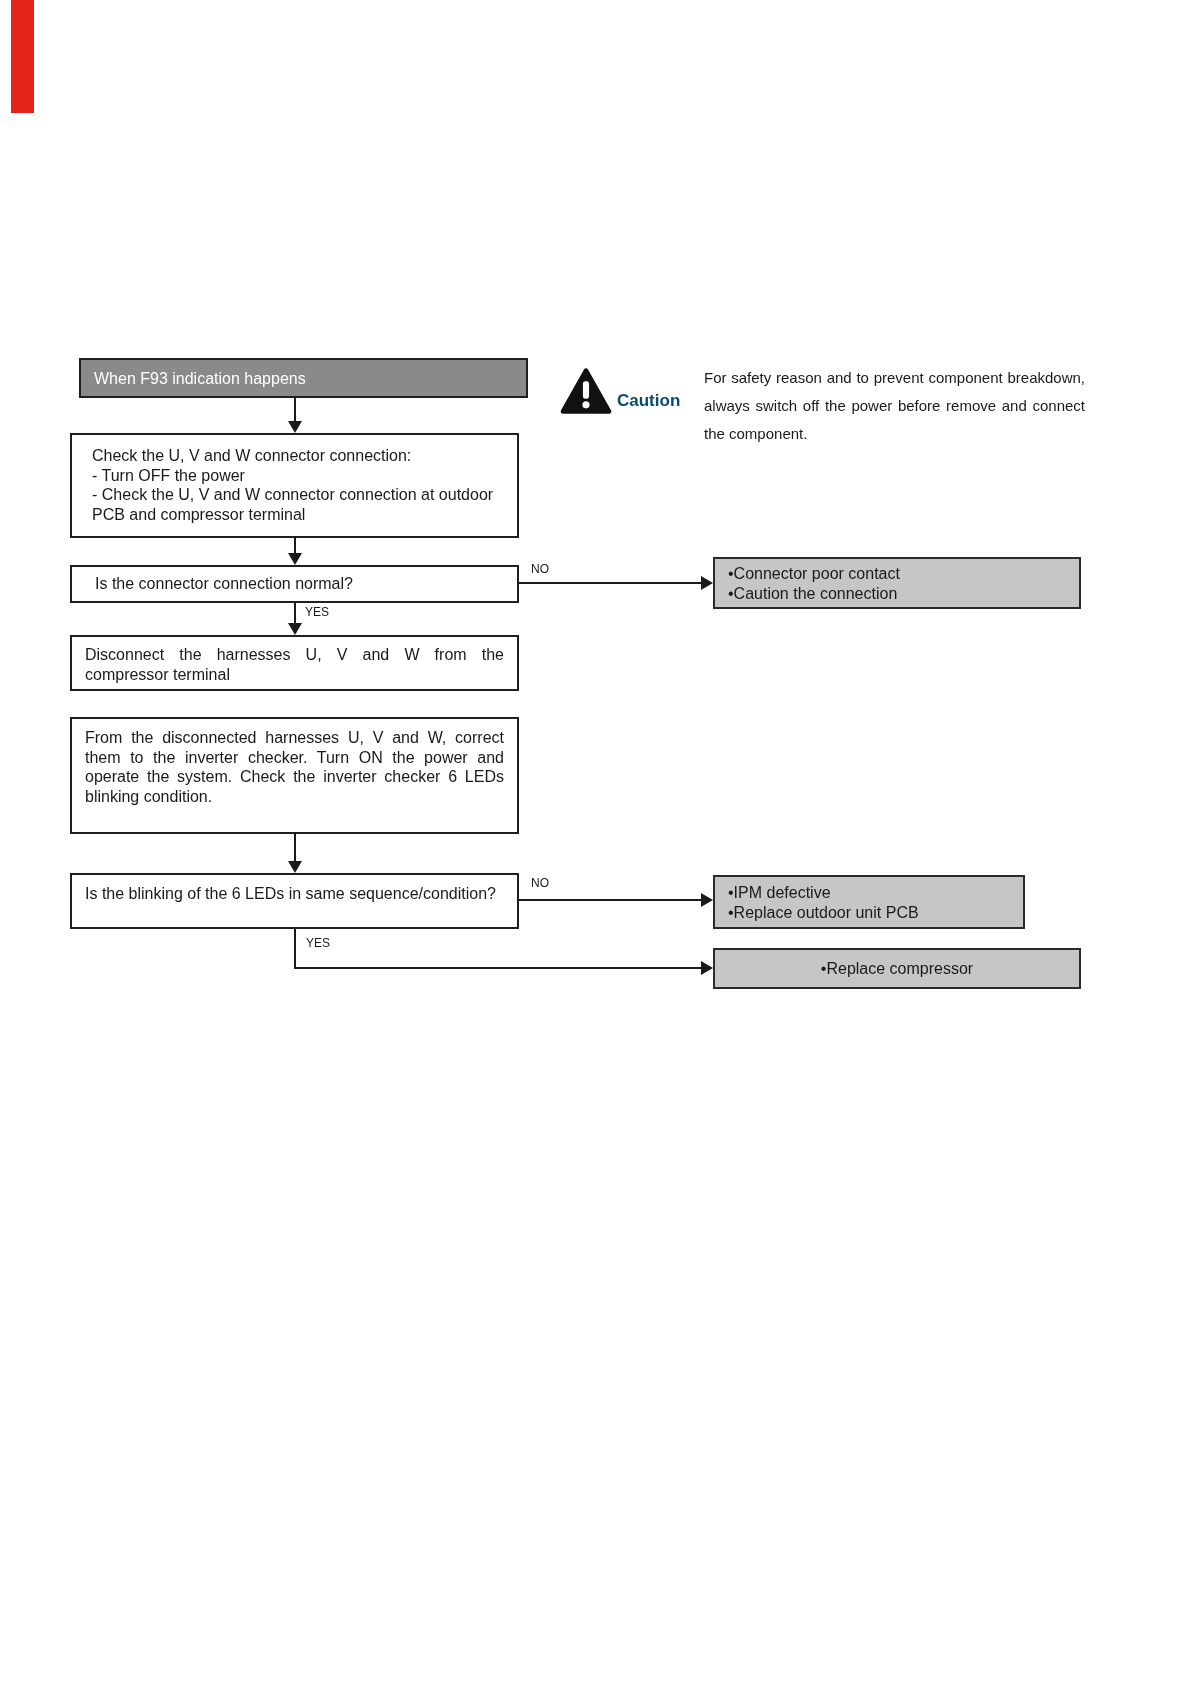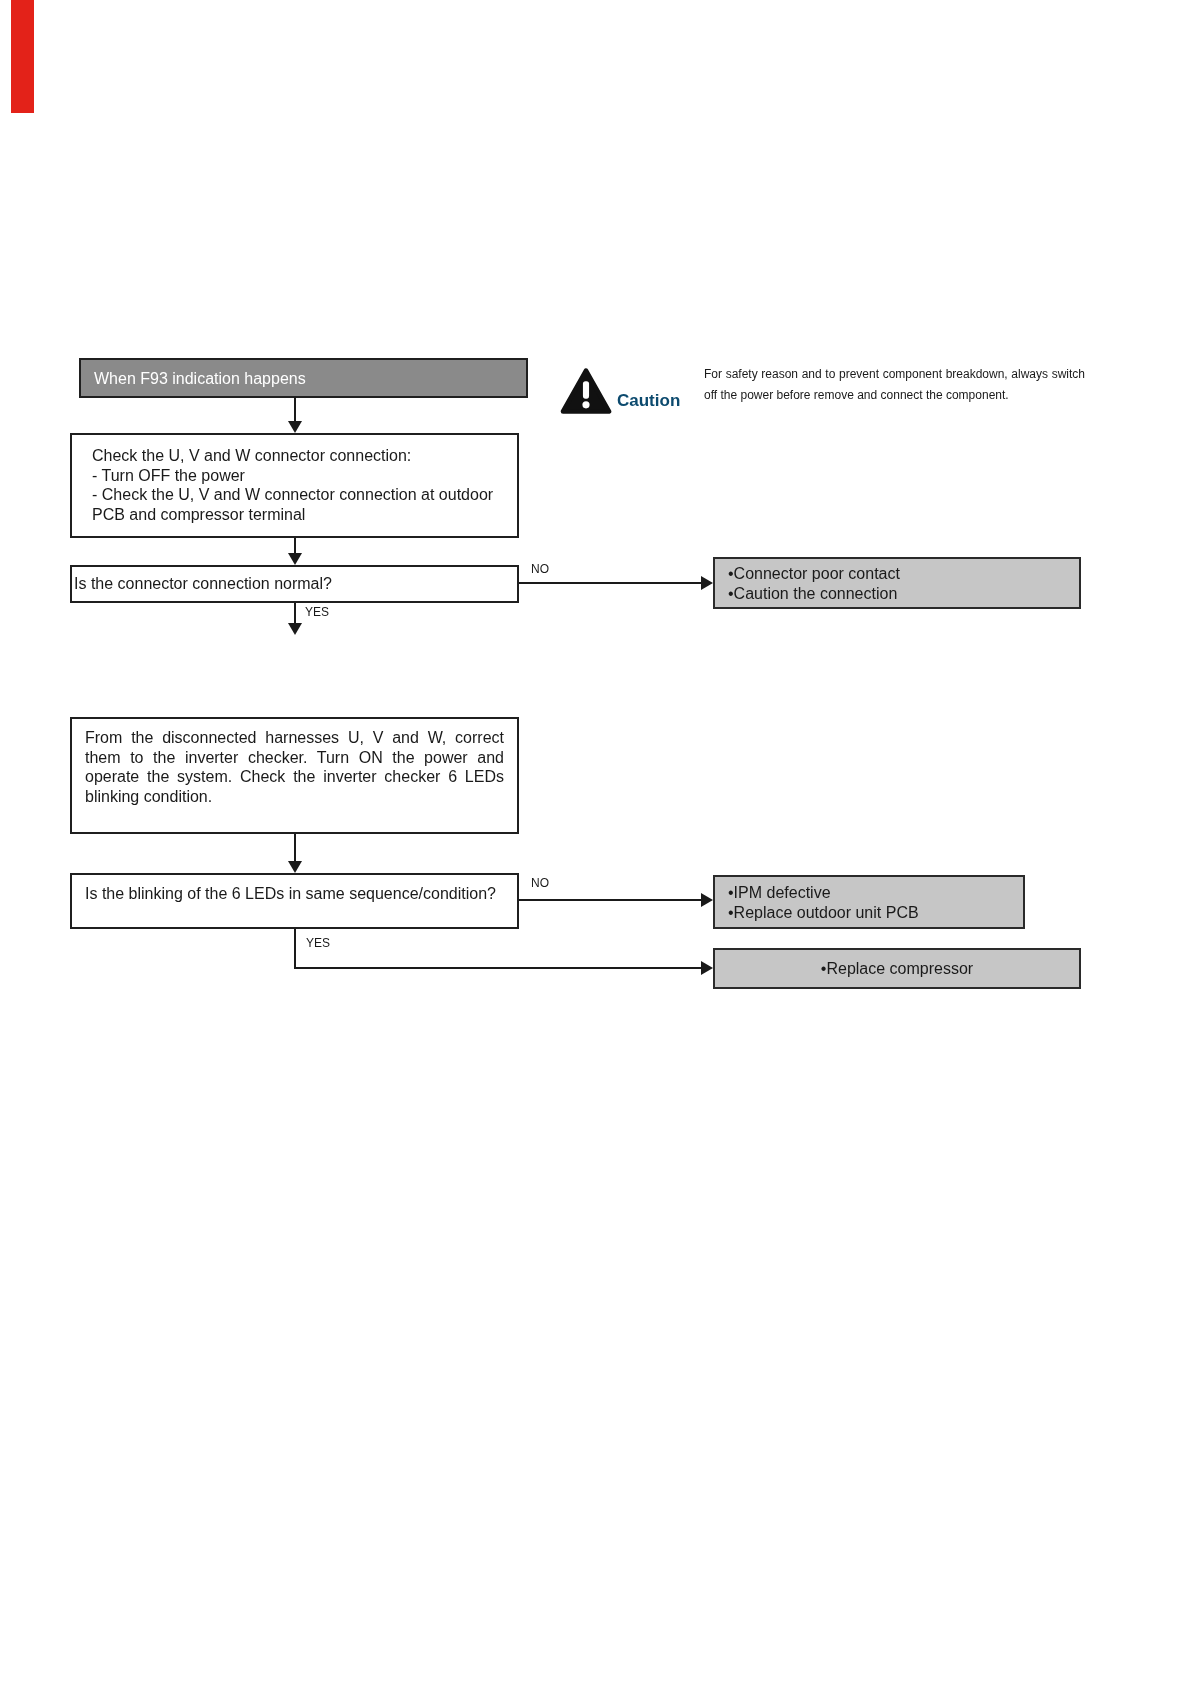--- a/index.html
+++ b/index.html
@@ -17,23 +17,23 @@
   .h-line{position:absolute;height:2px;background:#1a1a1a;}
   .ah-down{position:absolute;width:0;height:0;border-left:7px solid transparent;border-right:7px solid transparent;border-top:12px solid #1a1a1a;}
   .ah-right{position:absolute;width:0;height:0;border-top:7px solid transparent;border-bottom:7px solid transparent;border-left:12px solid #1a1a1a;}
   .branch-label{position:absolute;font-size:12px;color:#1a1a1a;}
   .jtext{text-align:justify;}
   .line{line-height:19.6px;}
   #red-mark{position:absolute;left:11px;top:0;width:23px;height:113px;background:#e32219;}
   #title-box{left:70px;top:358px;width:449px;height:40px;line-height:37px;padding-left:13px;margin-left:9px;}
   #caution-icon{position:absolute;left:560px;top:368px;width:52px;height:46px;}
   #caution-label{position:absolute;left:617px;top:391px;font-size:17px;font-weight:bold;color:#0c4a6e;}
-  #caution-text{position:absolute;left:704px;top:364px;width:381px;font-size:12px;line-height:21px;text-align:justify;}
+  #caution-text{position:absolute;left:704px;top:364px;width:381px;font-size:15px;line-height:28px;text-align:justify;}
   #box-check{left:70px;top:433px;width:449px;height:105px;padding:11px 12px 0 20px;}
-  #dec-connector{left:70px;top:565px;width:449px;height:38px;line-height:33px;padding-left:2px;}
+  #dec-connector{left:70px;top:565px;width:449px;height:38px;line-height:33px;padding-left:23px;}
   #box-disconnect{left:70px;top:635px;width:449px;height:56px;padding:8px 13px 0 13px;}
   #box-inverter{left:70px;top:717px;width:449px;height:117px;padding:9px 13px 0 13px;}
   #dec-leds{left:70px;top:873px;width:449px;height:56px;padding:9px 13px 0 13px;}
   #gray-contact{left:713px;top:557px;width:368px;height:52px;padding:5px 10px 0 13px;line-height:20px;}
   #gray-ipm{left:713px;top:875px;width:312px;height:54px;padding:6px 10px 0 13px;line-height:20px;}
   #gray-compressor{left:713px;top:948px;width:368px;height:41px;text-align:center;line-height:37px;}
 </style>
 </head>
 <body>
 
@@ -63,20 +63,23 @@
 
   <div id="dec-connector" class="box">
     <span>Is the connector connection normal?</span>
   </div>
 
   <div id="gray-contact" class="box gray-box">
     <div class="line">•Connector poor contact</div>
     <div class="line">•Caution the connection</div>
   </div>
 
+  <div id="box-disconnect" class="box jtext line">
+    <span>Disconnect the harnesses U, V and W from the compressor terminal</span>
+  </div>
 
   <div id="box-inverter" class="box jtext line">
     <span>From the disconnected harnesses U, V and W, correct them to the inverter checker. Turn ON the power and operate the system. Check the inverter checker 6 LEDs blinking condition.</span>
   </div>
 
   <div id="dec-leds" class="box jtext line">
     <span>Is the blinking of the 6 LEDs in same sequence/condition?</span>
   </div>
 
   <div id="gray-ipm" class="box gray-box">

